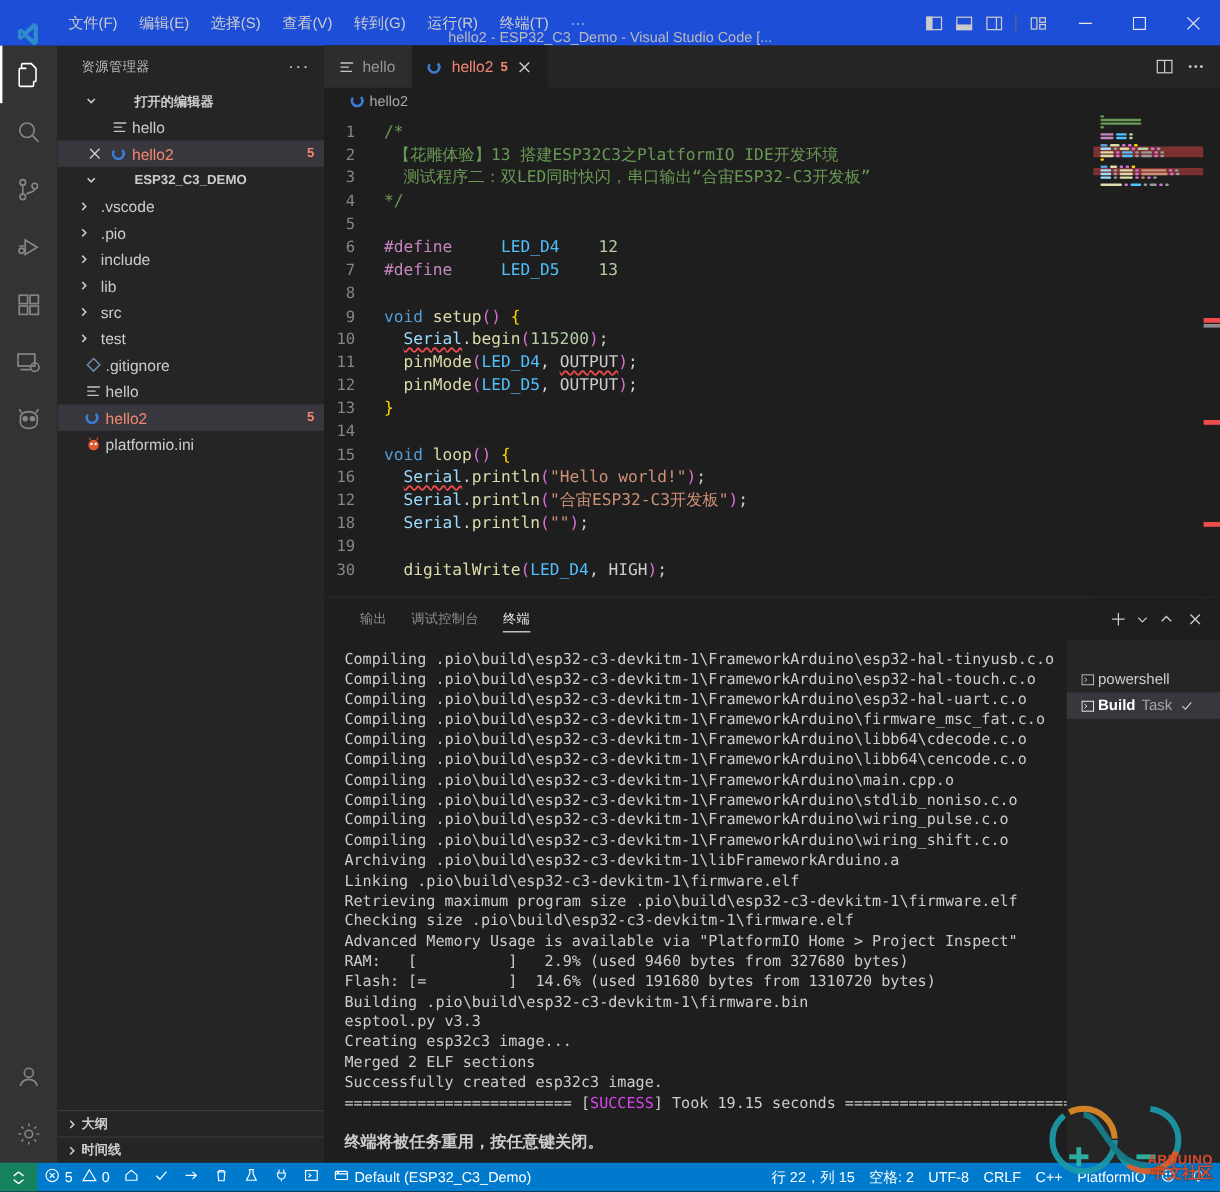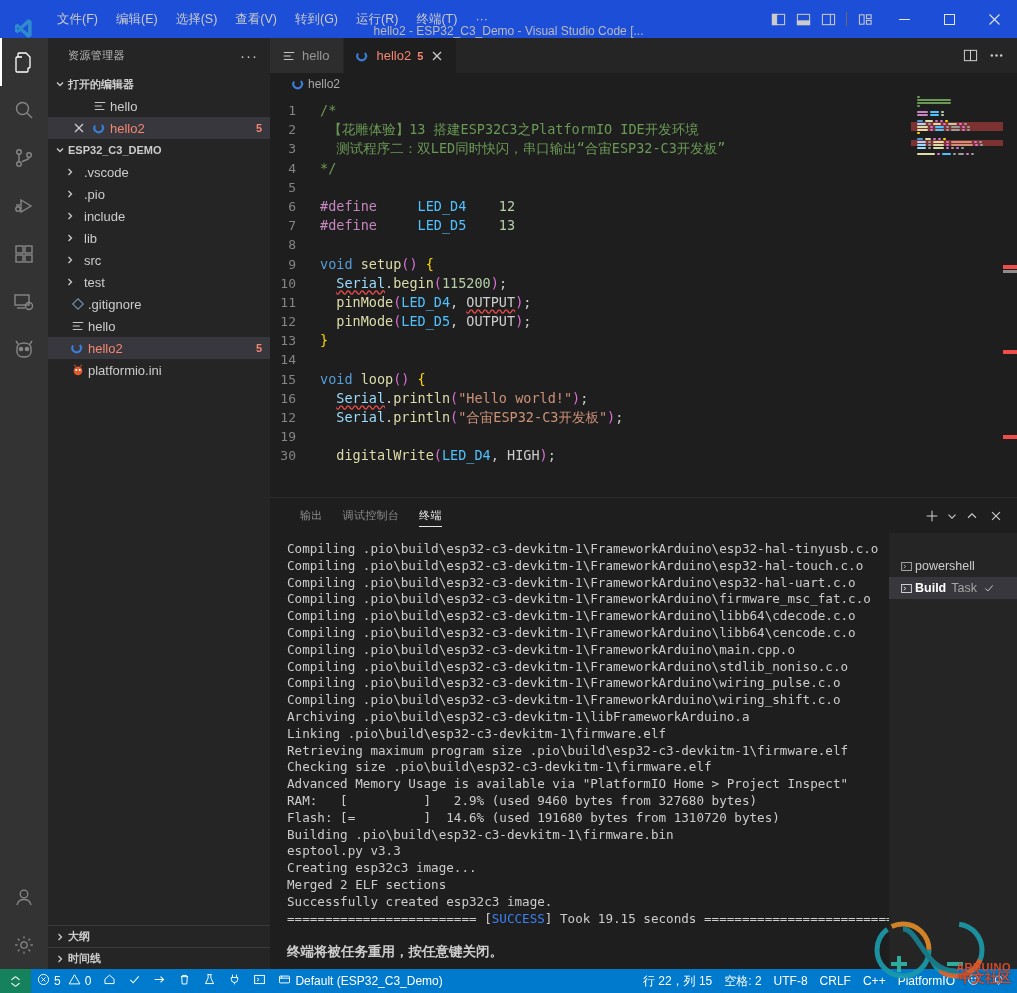--- a/index.html
+++ b/index.html
@@ -64,21 +64,21 @@
     width: 222px; background: #252526; flex: 0 0 222px;
     display: flex; flex-direction: column; min-height: 0;
   }
   .sb-title {
     height: 35px; display: flex; align-items: center; padding: 0 8px 0 20px;
     font-size: 11px; color: #bbbbbb; letter-spacing: .4px; flex: 0 0 35px;
   }
   .sb-title .dots { margin-left: auto; font-size: 15px; color: #cccccc; letter-spacing: 1px; padding-right: 4px; }
   .sec-header {
     height: 22px; display: flex; align-items: center; font-size: 11px; font-weight: bold;
-    color: #cccccc; padding-left: 4px; flex: 0 0 22px;
+    color: #cccccc; padding-left: 20px; flex: 0 0 22px; gap: 28px;
   }
   .twisty { width: 16px; display: flex; align-items: center; justify-content: center; color: #cccccc; }
   .twisty svg { width: 10px; height: 10px; }
   .open-editors { flex: 0 0 auto; }
   .row {
     height: 22px; display: flex; align-items: center; font-size: 13px;
     color: #cccccc; padding-right: 8px; white-space: nowrap; position: relative;
   }
   .row.selected { background: #37373d; }
   .row .fname { overflow: hidden; text-overflow: ellipsis; }
@@ -178,21 +178,21 @@
   }
   .panel-actions { margin-left: auto; display: flex; align-items: center; gap: 2px; padding-right: 10px; color: #cccccc; }
   .pa { width: 22px; height: 22px; display: flex; align-items: center; justify-content: center; }
   .pa svg { width: 14px; height: 14px; }
   .panel-body { flex: 1 1 auto; display: flex; min-height: 0; }
   .terminal {
     flex: 1 1 auto; overflow: hidden; padding: 8px 0 0 17px;
     font-family: "DejaVu Sans Mono", monospace; font-size: 12.6px; line-height: 16.8px;
     color: #cccccc; white-space: pre; min-width: 0;
   }
-  .t-success { color: #3b82f6; text-align: right; }
+  .t-success { color: #d946ef; text-align: right; }
   .t-cn { font-family: "Liberation Sans", sans-serif; font-weight: bold; font-size: 13.5px; }
   .term-list {
     width: 128px; flex: 0 0 128px; background: #252526; padding-top: 22px;
   }
   .tl-row {
     height: 22px; display: flex; align-items: center; font-size: 12.5px; color: #cccccc; padding-left: 8px;
   }
   .tl-row.selected { background: #37373d; color: #ffffff; }
   .tl-icon { width: 18px; flex: 0 0 18px; display: flex; align-items: center; justify-content: center; }
   .tl-icon svg { width: 11px; height: 11px; }
@@ -614,20 +614,21 @@
             <div class="cline"><span class="lnum">8</span><span class="ctext"></span></div>
             <div class="cline"><span class="lnum">9</span><span class="ctext"><span class="tok-kw">void</span><span class="tok-plain"> </span><span class="tok-fn">setup</span><span class="tok-paren">(</span><span class="tok-paren">)</span><span class="tok-plain"> </span><span class="tok-brace">{</span></span></div>
             <div class="cline"><span class="lnum">10</span><span class="ctext"><span class="tok-plain">  </span><span class="tok-obj squig">Serial</span><span class="tok-punct">.</span><span class="tok-fn">begin</span><span class="tok-paren">(</span><span class="tok-num">115200</span><span class="tok-paren">)</span><span class="tok-punct">;</span></span></div>
             <div class="cline"><span class="lnum">11</span><span class="ctext"><span class="tok-plain">  </span><span class="tok-fn">pinMode</span><span class="tok-paren">(</span><span class="tok-const">LED_D4</span><span class="tok-punct">, </span><span class="tok-plain squig">OUTPUT</span><span class="tok-paren">)</span><span class="tok-punct">;</span></span></div>
             <div class="cline"><span class="lnum">12</span><span class="ctext"><span class="tok-plain">  </span><span class="tok-fn">pinMode</span><span class="tok-paren">(</span><span class="tok-const">LED_D5</span><span class="tok-punct">, </span><span class="tok-plain">OUTPUT</span><span class="tok-paren">)</span><span class="tok-punct">;</span></span></div>
             <div class="cline"><span class="lnum">13</span><span class="ctext"><span class="tok-brace">}</span></span></div>
             <div class="cline"><span class="lnum">14</span><span class="ctext"></span></div>
             <div class="cline"><span class="lnum">15</span><span class="ctext"><span class="tok-kw">void</span><span class="tok-plain"> </span><span class="tok-fn">loop</span><span class="tok-paren">(</span><span class="tok-paren">)</span><span class="tok-plain"> </span><span class="tok-brace">{</span></span></div>
             <div class="cline"><span class="lnum">16</span><span class="ctext"><span class="tok-plain">  </span><span class="tok-obj squig">Serial</span><span class="tok-punct">.</span><span class="tok-fn">println</span><span class="tok-paren">(</span><span class="tok-str">"Hello world!"</span><span class="tok-paren">)</span><span class="tok-punct">;</span></span></div>
             <div class="cline"><span class="lnum">12</span><span class="ctext"><span class="tok-plain">  </span><span class="tok-obj">Serial</span><span class="tok-punct">.</span><span class="tok-fn">println</span><span class="tok-paren">(</span><span class="tok-str">"合宙ESP32-C3开发板"</span><span class="tok-paren">)</span><span class="tok-punct">;</span></span></div>
+            <div class="cline"><span class="lnum">18</span><span class="ctext"><span class="tok-plain">  </span><span class="tok-obj">Serial</span><span class="tok-punct">.</span><span class="tok-fn">println</span><span class="tok-paren">(</span><span class="tok-str">""</span><span class="tok-paren">)</span><span class="tok-punct">;</span></span></div>
             <div class="cline"><span class="lnum">19</span><span class="ctext"></span></div>
             <div class="cline"><span class="lnum">30</span><span class="ctext"><span class="tok-plain">  </span><span class="tok-fn">digitalWrite</span><span class="tok-paren">(</span><span class="tok-const">LED_D4</span><span class="tok-punct">, </span><span class="tok-plain">HIGH</span><span class="tok-paren">)</span><span class="tok-punct">;</span></span></div>
           </div>
         <div class="minimap" id="minimap">
             <div class="mm-line">
               <span class="mm-seg" style="width: 3px; background: rgb(106, 153, 85);"></span>
             </div>
             <div class="mm-line">
               <span class="mm-seg" style="width: 34px; background: rgb(106, 153, 85);"></span>
             </div>

